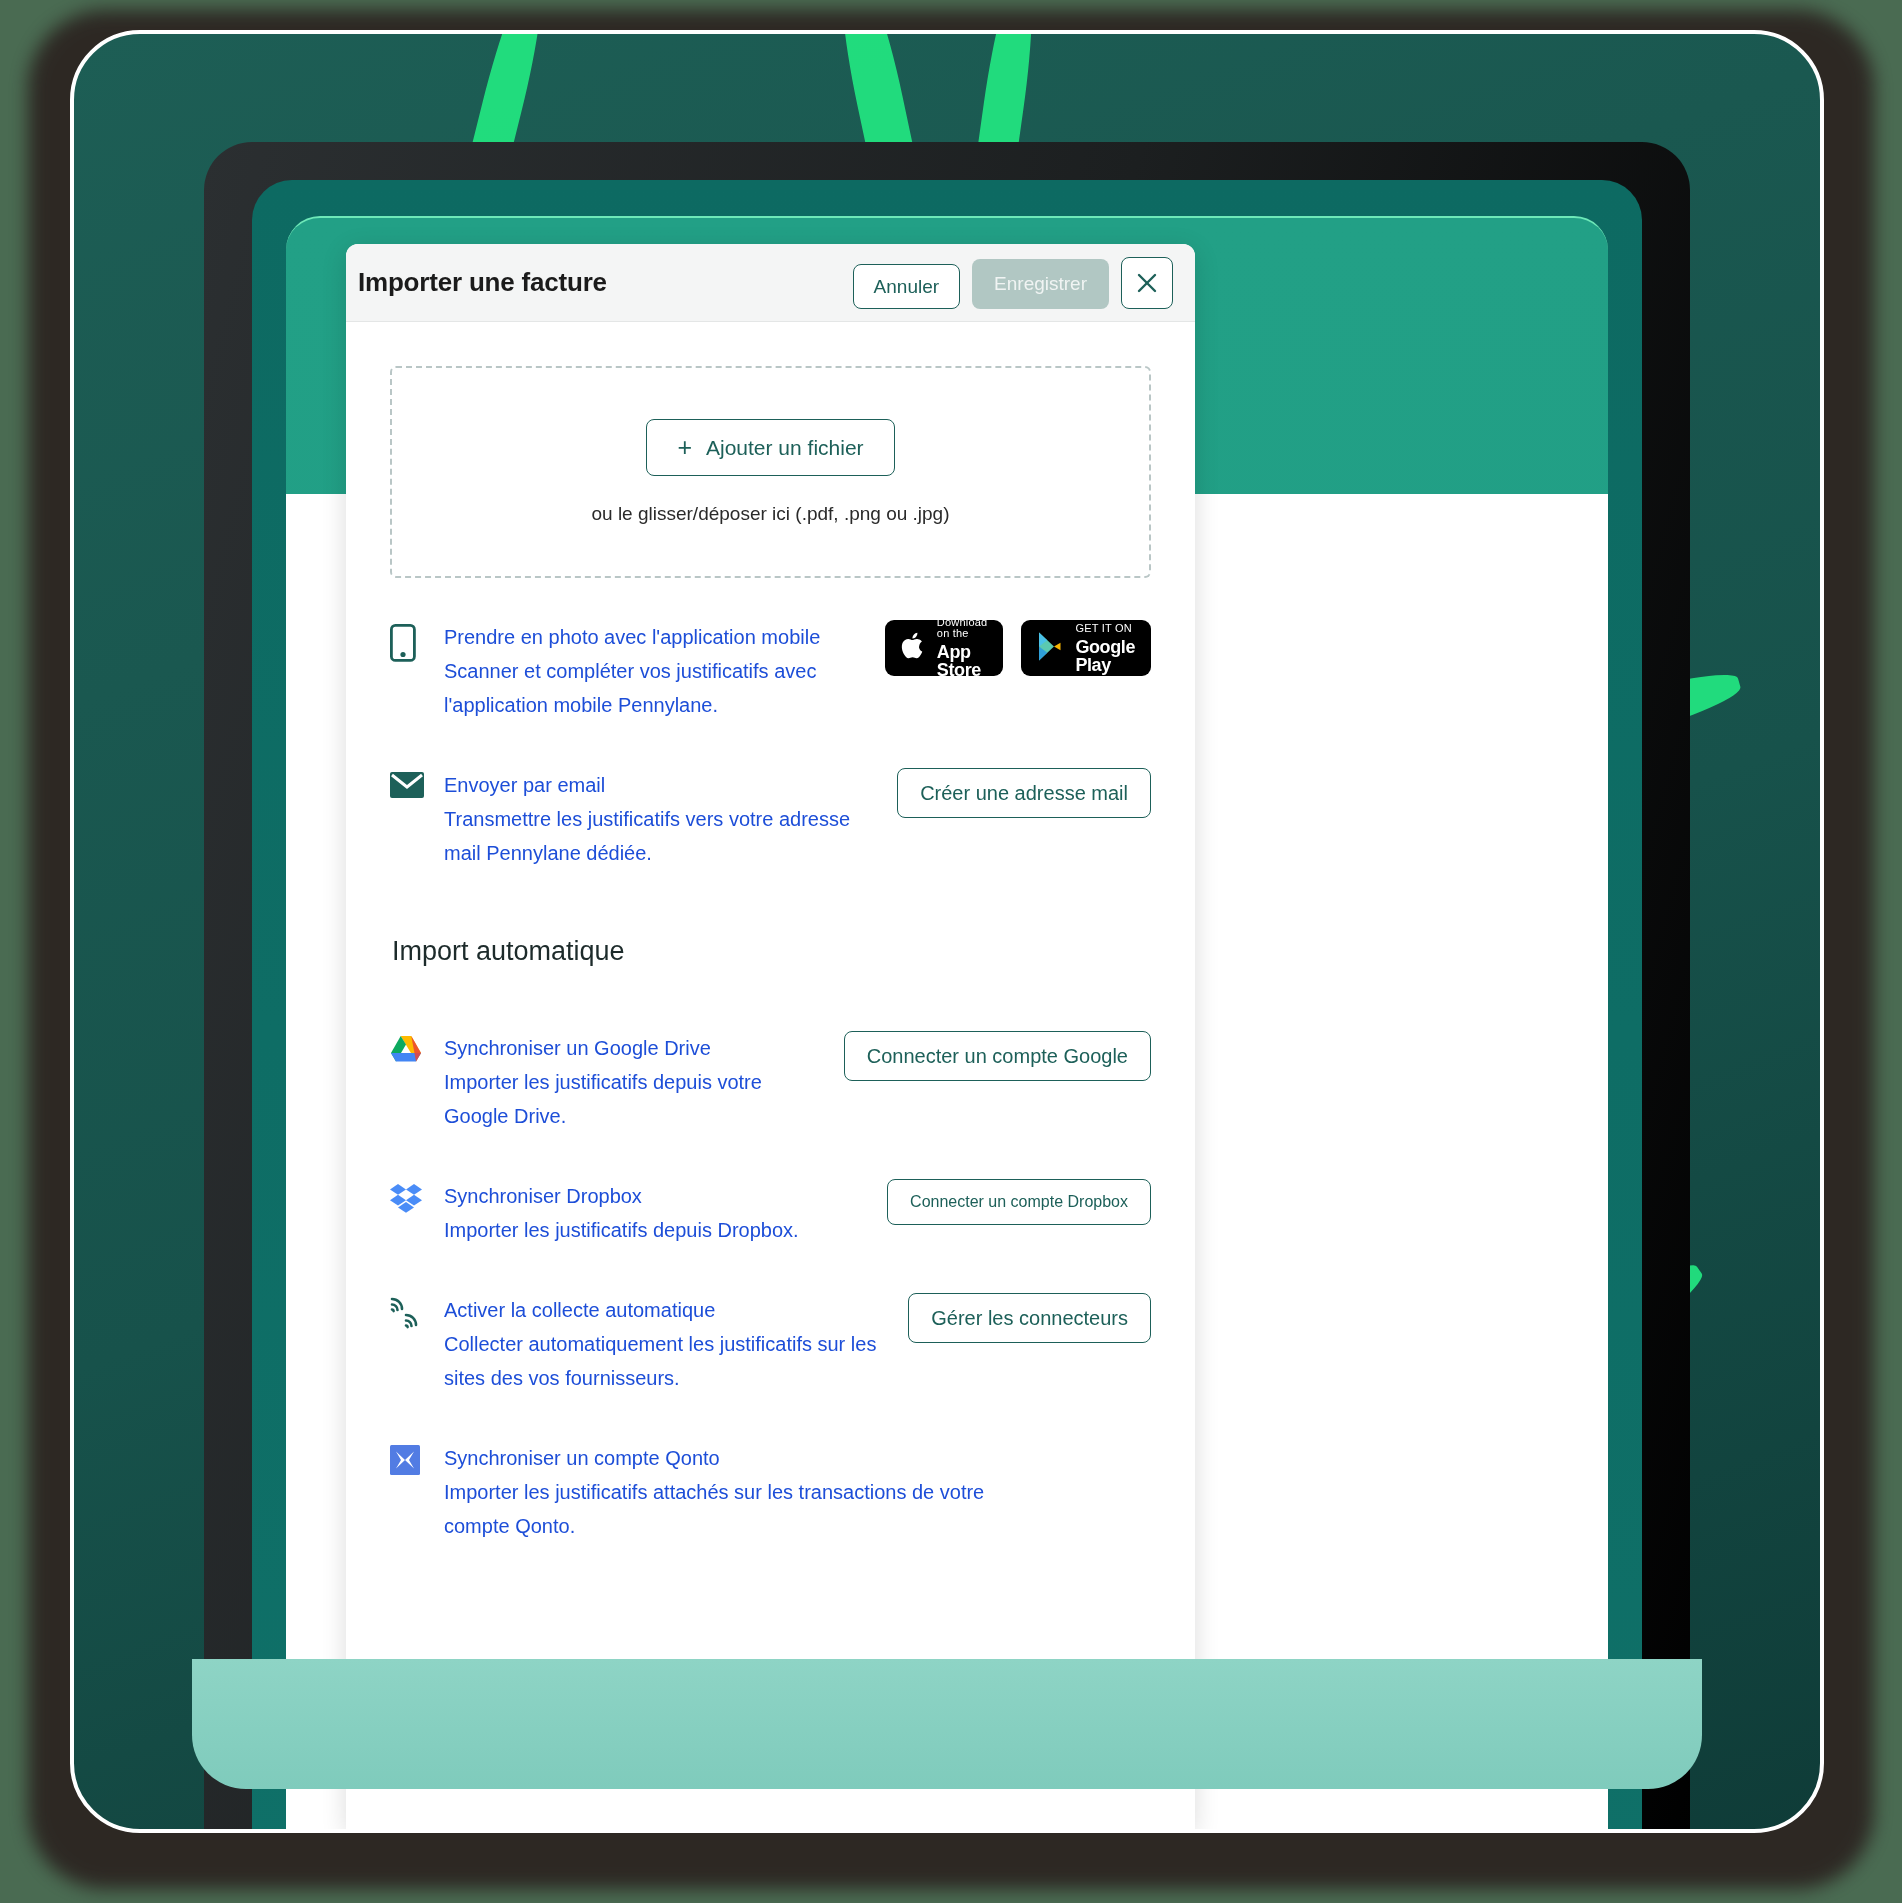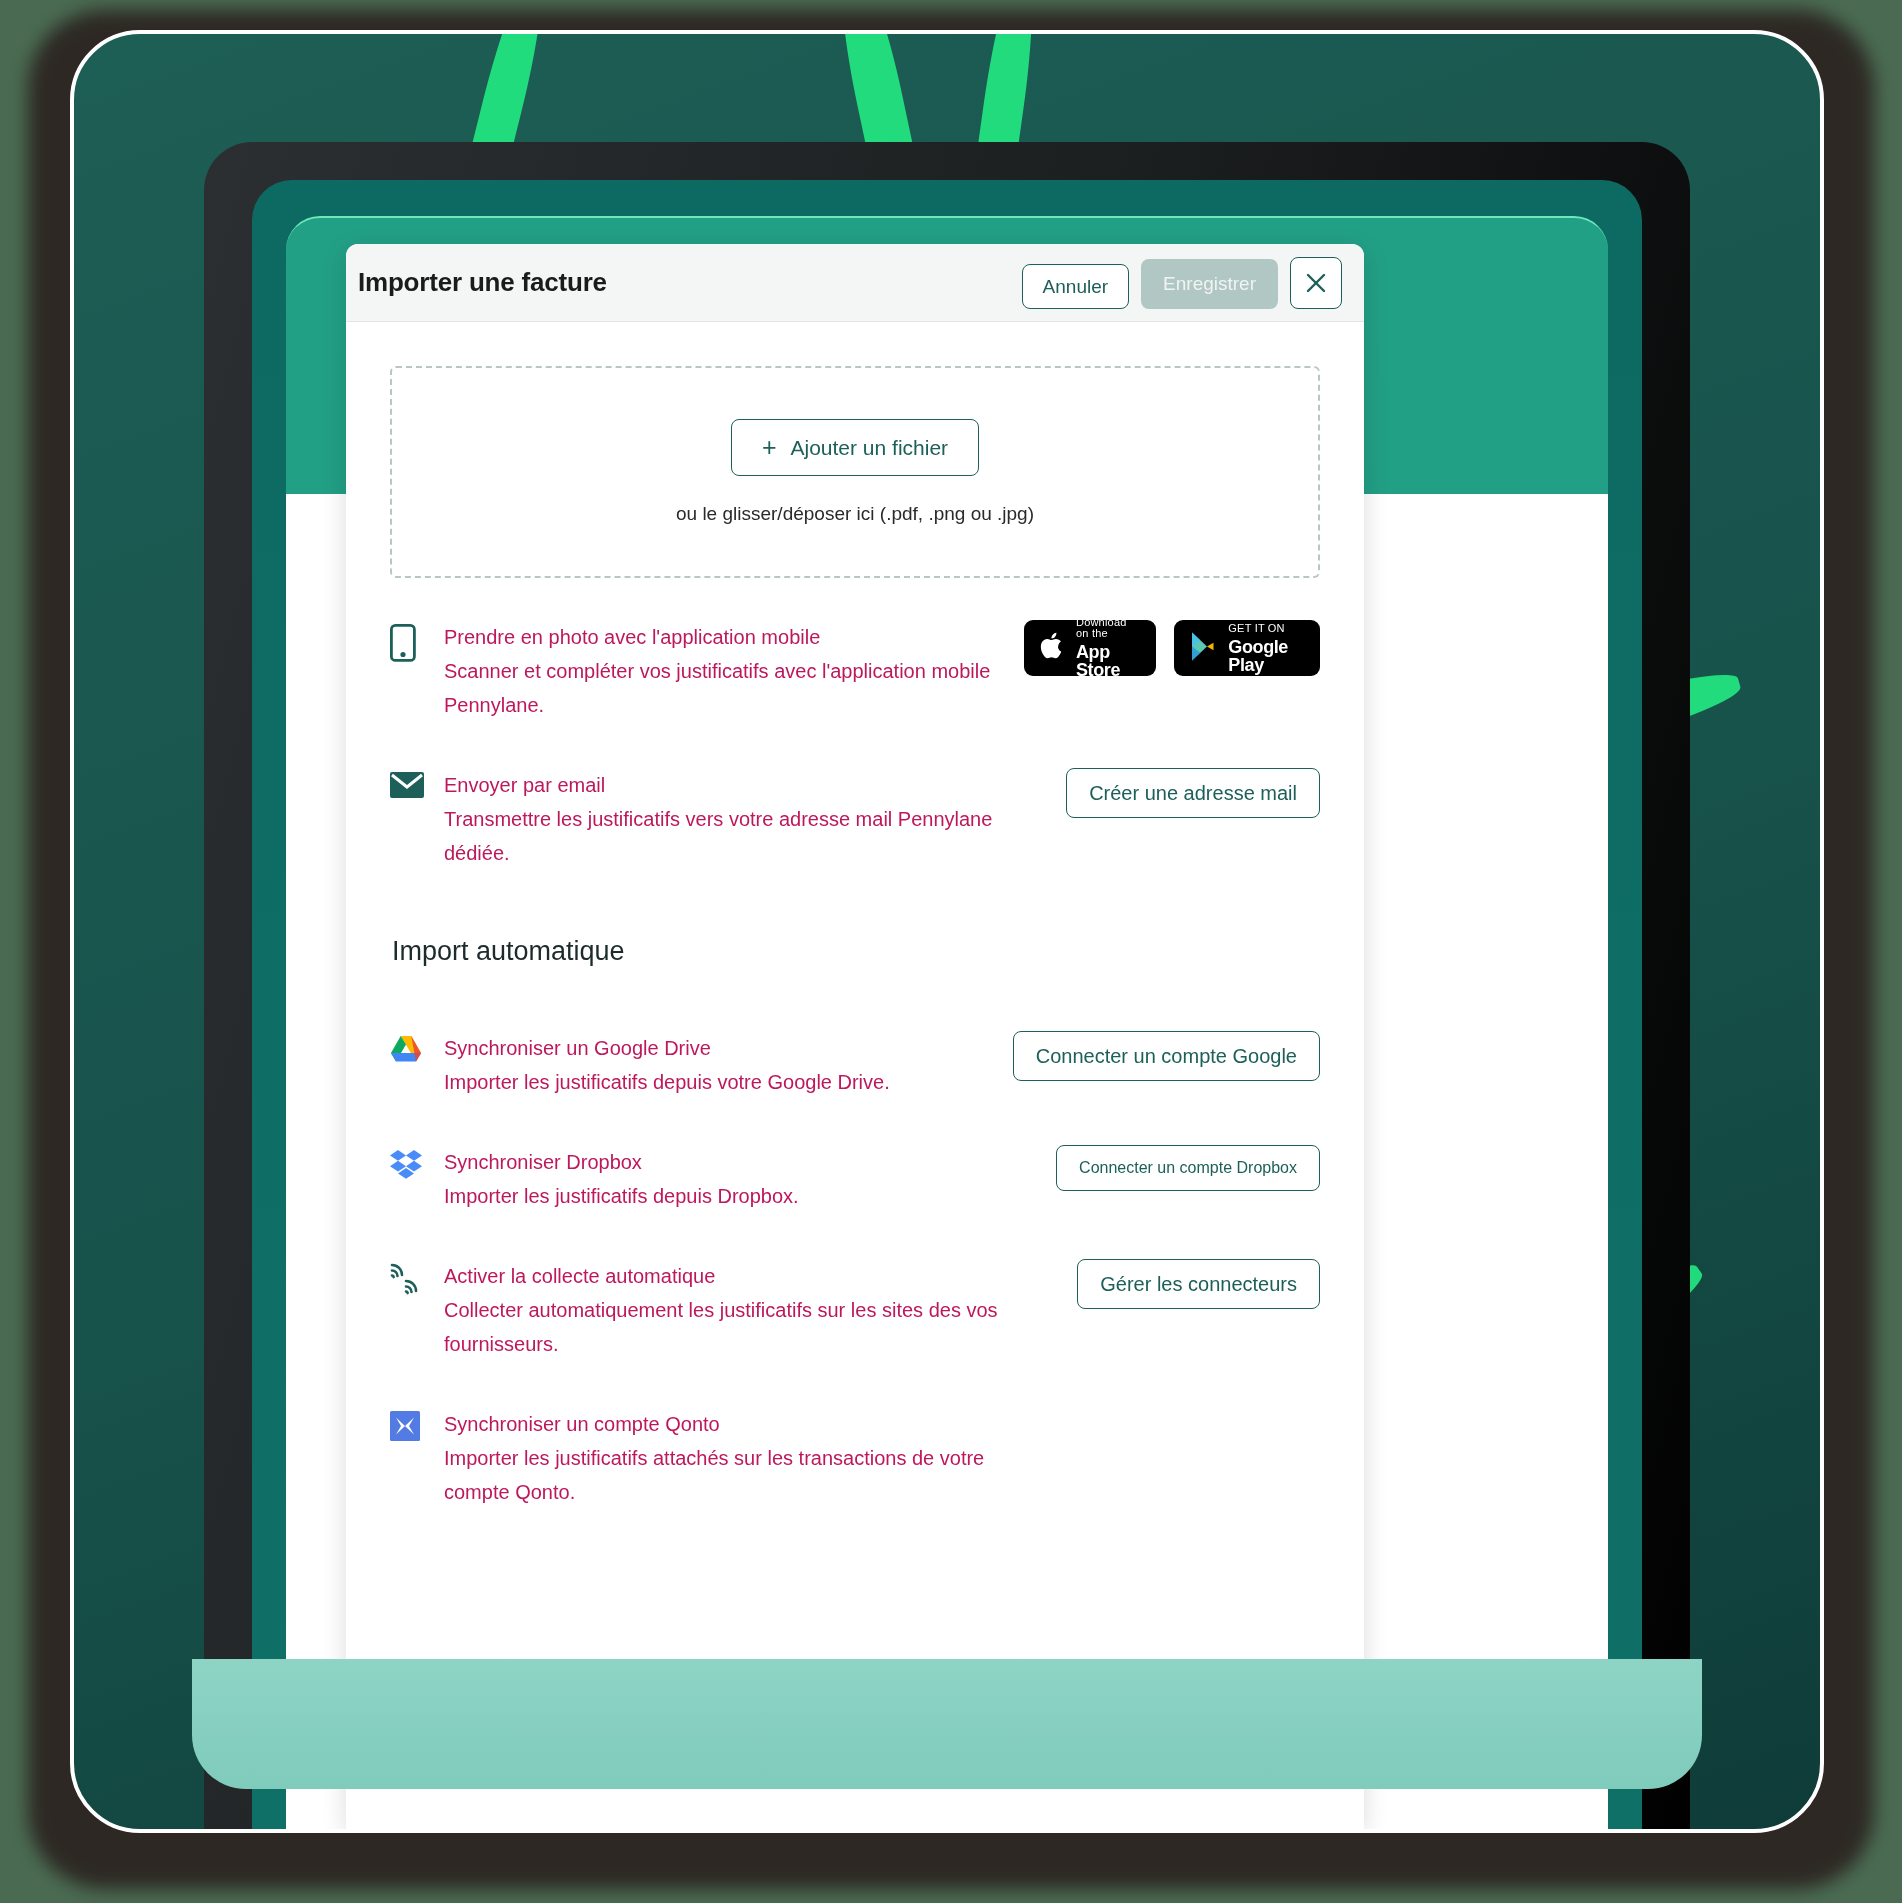--- a/index.html
+++ b/index.html
@@ -70,21 +70,21 @@
   .bottom-mint {
     position: absolute;
     left: 118px; right: 118px; bottom: 40px; height: 130px;
     background: linear-gradient(180deg,#8ed4c5 0%,#7fcbbc 100%);
     border-radius: 0 0 54px 54px;
   }
 
   
   .modal {
     position: absolute;
-    left: 272px; top: 210px; width: 1018px; bottom: 0;
+    left: 272px; top: 210px; width: 849px; bottom: 0;
     background: #ffffff;
     border-radius: 12px 12px 0 0;
     box-shadow: 0 6px 26px rgba(0,0,0,.14);
     overflow: hidden;
   }
   .modal-header {
     height: 78px;
     background: #f4f5f5;
     border-bottom: 1px solid #e4e6e6;
     display: flex; align-items: center;
@@ -150,21 +150,21 @@
   .drop-hint { margin-top: 27px; font-size: 19px; color: #2a2a2a; }
 
   
   .option-row {
     display: flex; align-items: flex-start;
     padding: 30px 0 0 0;
   }
   .opt-icon { width: 54px; flex: 0 0 54px; padding-top: 4px; }
   .opt-text { flex: 1 1 auto; max-width: 560px; }
   .opt-desc {
-    font-size: 20px; color: #be185d; line-height: 1.7;
+    font-size: 20px; color: #1d4ed8; line-height: 1.7;
   }
   .opt-action { margin-left: auto; display:flex; align-items:center; padding-left: 20px; }
 
   .section-title {
     font-size: 27px; color: #1d2b2b; margin: 66px 0 0 2px;
   }
 
   
   .store-badges { display:flex; gap: 18px; align-items:flex-start; }
   .badge {

